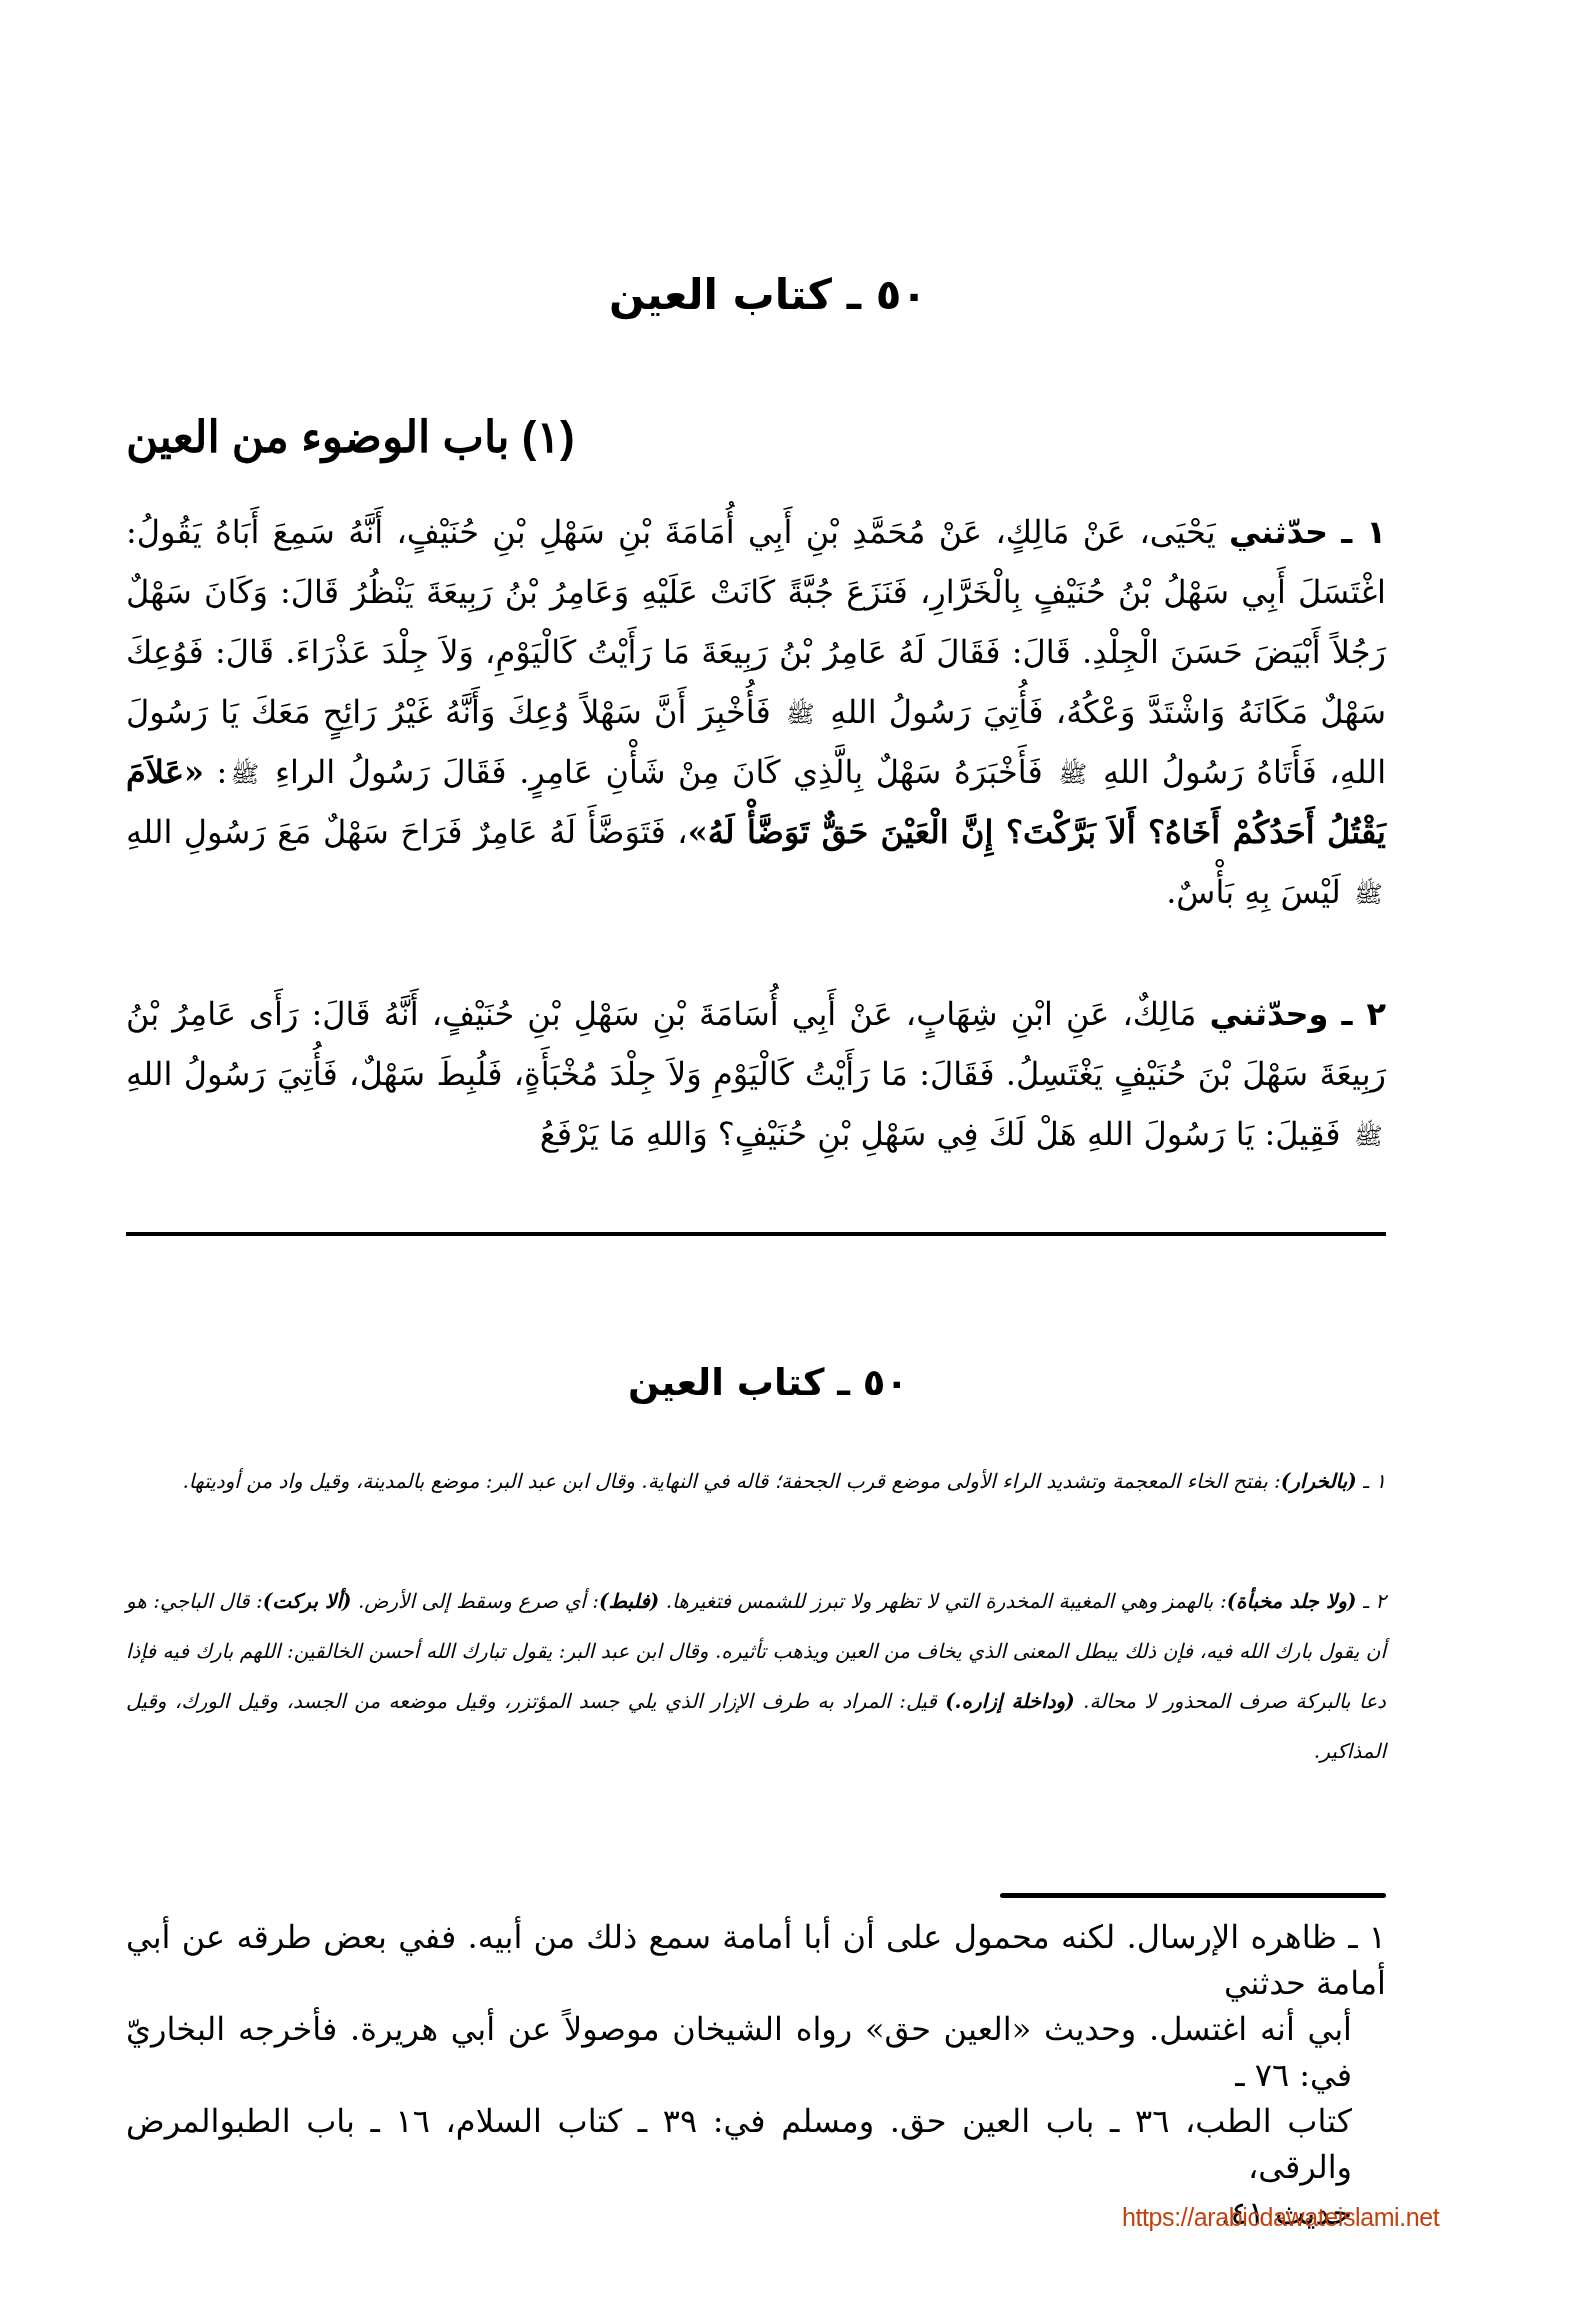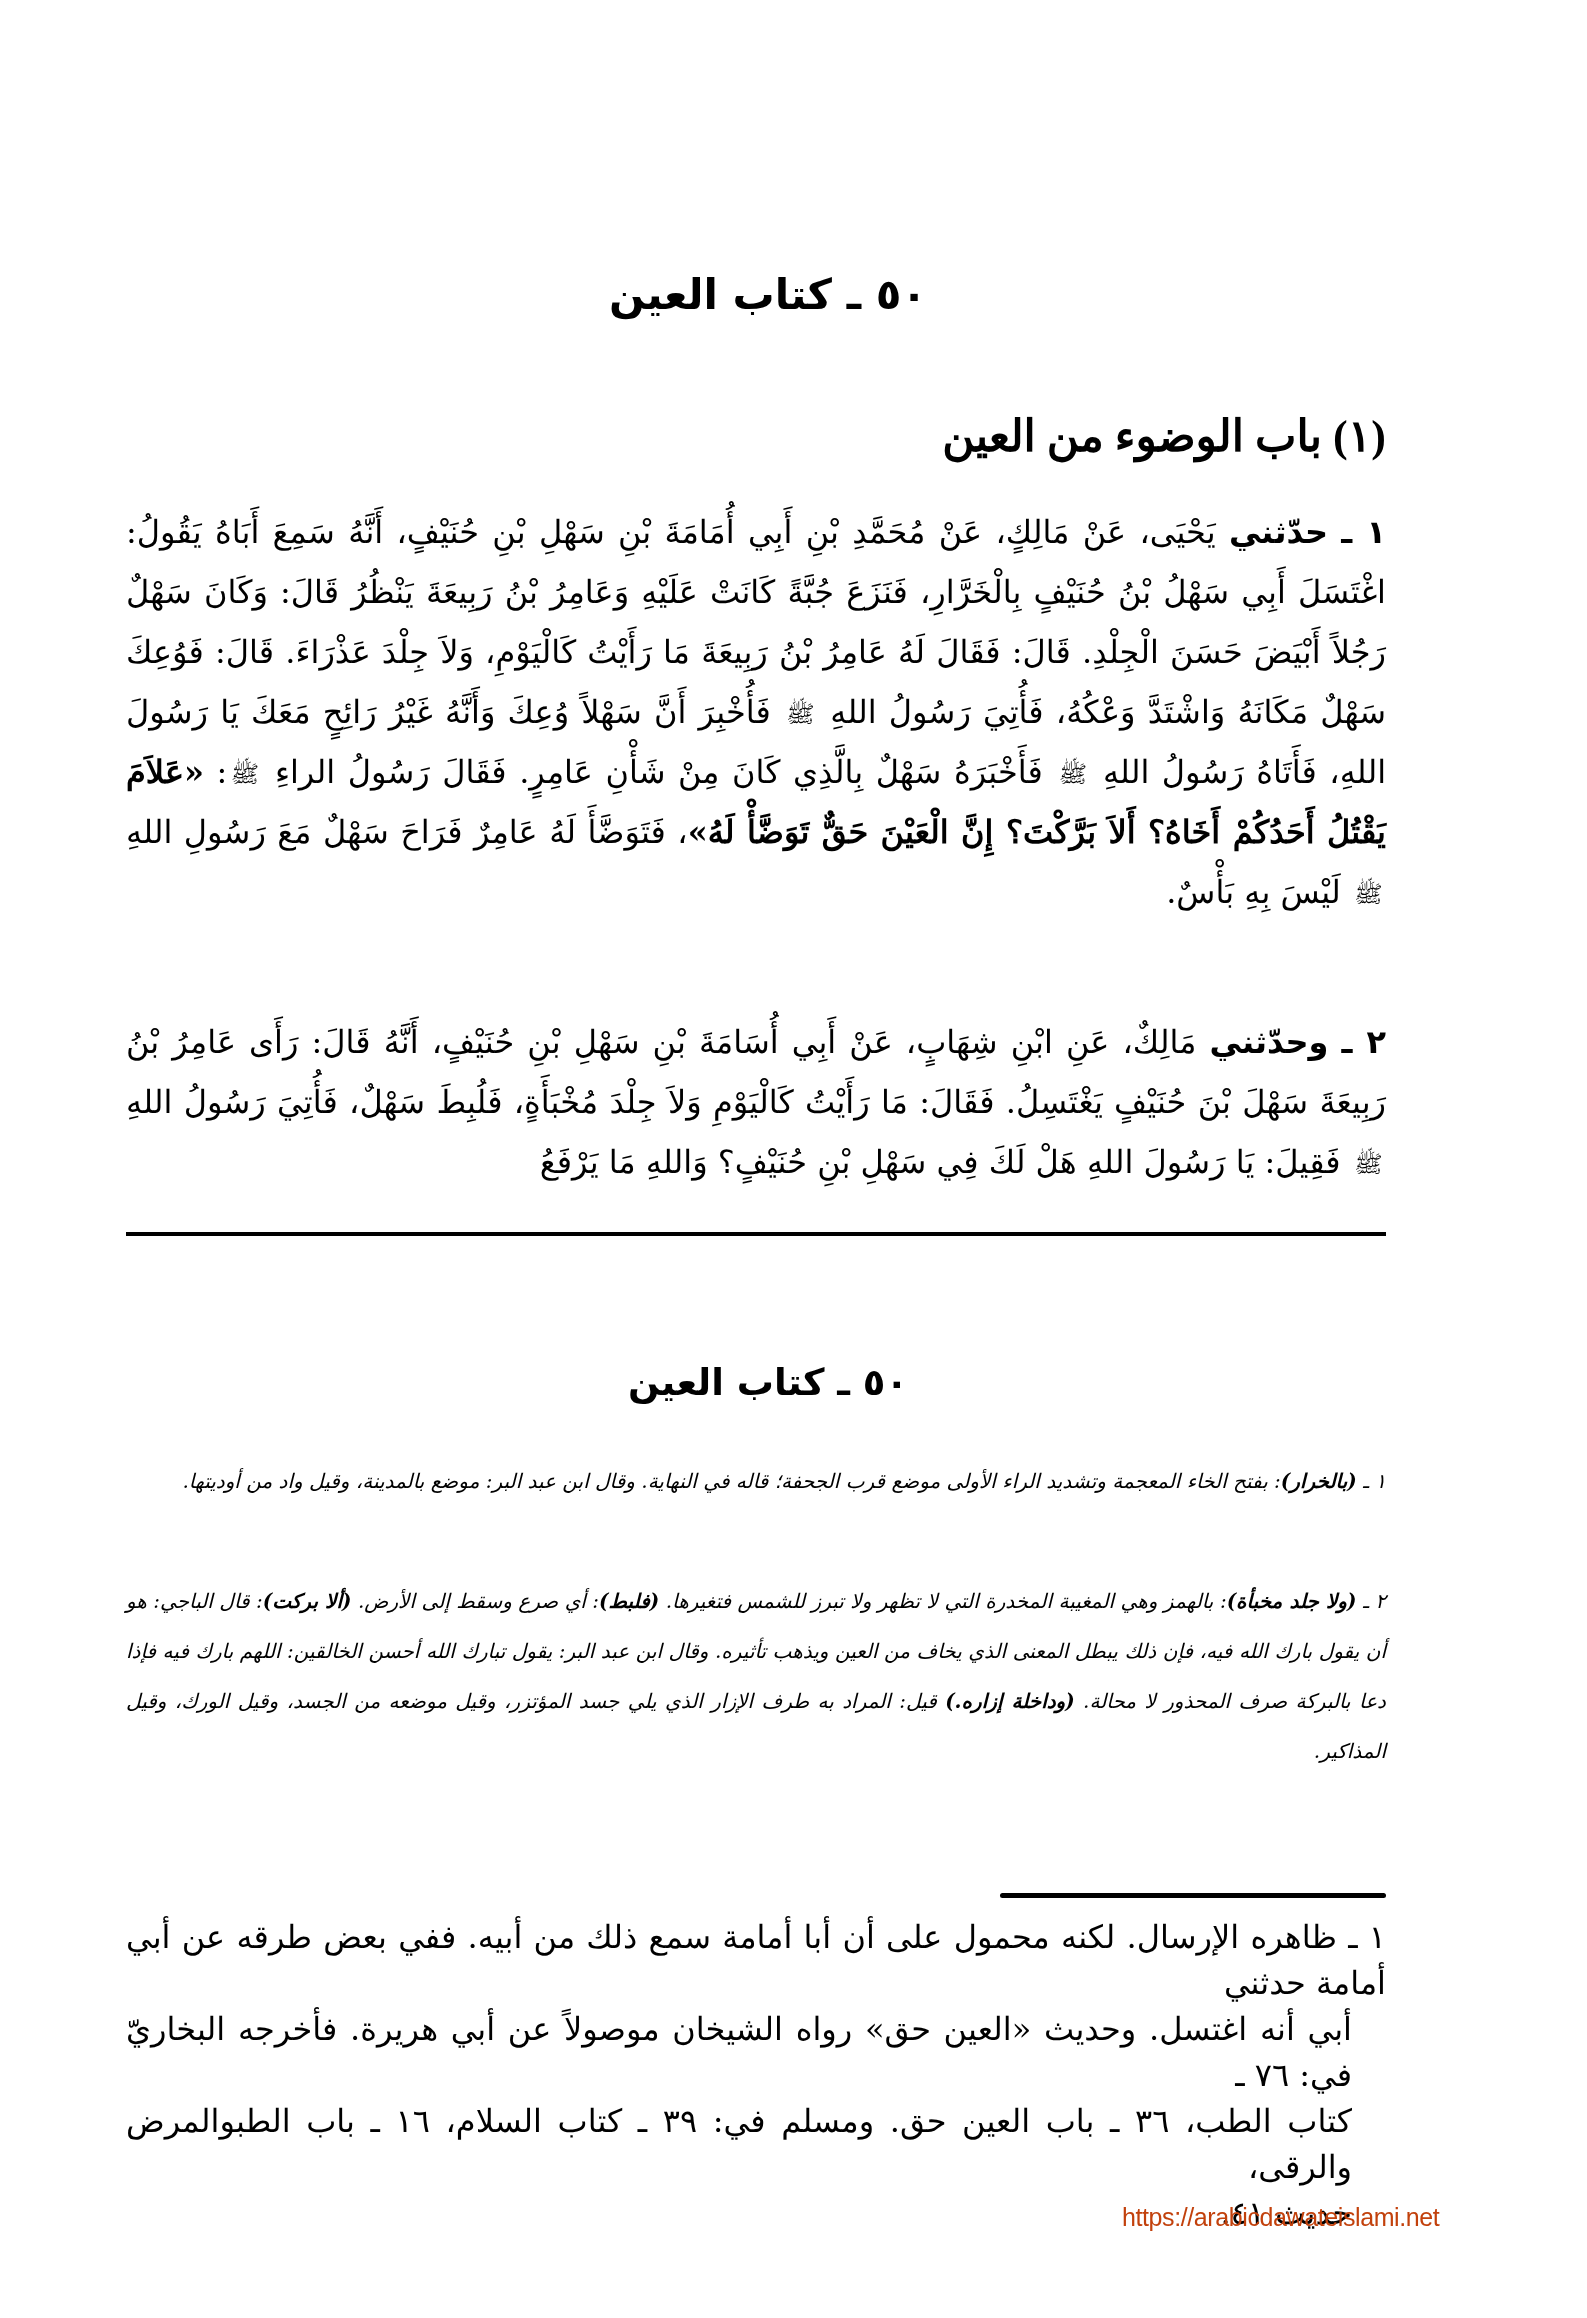--- a/index.html
+++ b/index.html
@@ -30,22 +30,22 @@
       text-align: center;
       font-family: "DejaVu Sans", "Liberation Sans", sans-serif;
       font-weight: bold;
       font-size: 42px;
       line-height: 59px;
     }
     .chapter-title {
       position: absolute;
       left: 0;
       width: 1260px;
-      text-align: right;
-      font-family: Liberation Serif, serif;
+      text-align: left;
+      font-family: Liberation Sans, sans-serif;
       font-weight: bold;
       font-size: 44px;
       line-height: 60px;
     }
     .hadith {
       position: absolute;
       left: 0;
       width: 1260px;
       font-size: 32px;
       line-height: 60px;
@@ -117,21 +117,21 @@
 
   <div class="hadith" style="top:502px;">
     <span class="lead">١ ـ</span>
     <span class="lead">حدّثني</span><span> يَحْيَى، عَنْ مَالِكٍ، عَنْ مُحَمَّدِ بْنِ أَبِي أُمَامَةَ بْنِ سَهْلِ بْنِ حُنَيْفٍ، أَنَّهُ سَمِعَ أَبَاهُ يَقُولُ: اغْتَسَلَ أَبِي سَهْلُ بْنُ حُنَيْفٍ بِالْخَرَّارِ، فَنَزَعَ جُبَّةً كَانَتْ عَلَيْهِ وَعَامِرُ بْنُ رَبِيعَةَ يَنْظُرُ قَالَ: وَكَانَ سَهْلٌ رَجُلاً أَبْيَضَ حَسَنَ الْجِلْدِ. قَالَ: فَقَالَ لَهُ عَامِرُ بْنُ رَبِيعَةَ مَا رَأَيْتُ كَالْيَوْمِ، وَلاَ جِلْدَ عَذْرَاءَ. قَالَ: فَوُعِكَ سَهْلٌ مَكَانَهُ وَاشْتَدَّ وَعْكُهُ، فَأُتِيَ رَسُولُ اللهِ</span>
     <span class="saw">ﷺ</span><span> فَأُخْبِرَ أَنَّ سَهْلاً وُعِكَ وَأَنَّهُ غَيْرُ رَائِحٍ مَعَكَ يَا رَسُولَ اللهِ، فَأَتَاهُ رَسُولُ اللهِ</span>
     <span class="saw">ﷺ</span><span> فَأَخْبَرَهُ سَهْلٌ بِالَّذِي كَانَ مِنْ شَأْنِ عَامِرٍ. فَقَالَ رَسُولُ الراءِ</span>
     <span class="saw">ﷺ</span><span>: </span><span class="quote">«عَلاَمَ يَقْتُلُ أَحَدُكُمْ أَخَاهُ؟ أَلاَ بَرَّكْتَ؟ إِنَّ الْعَيْنَ حَقٌّ تَوَضَّأْ لَهُ»</span><span>، فَتَوَضَّأَ لَهُ عَامِرٌ فَرَاحَ سَهْلٌ مَعَ رَسُولِ اللهِ</span>
     <span class="saw">ﷺ</span><span> لَيْسَ بِهِ بَأْسٌ.</span>
   </div>
 
-  <div class="hadith" style="top:1012px;">
+  <div class="hadith" style="top:984px;">
     <span class="lead">٢ ـ</span>
     <span class="lead">وحدّثني</span><span> مَالِكٌ، عَنِ ابْنِ شِهَابٍ، عَنْ أَبِي أُسَامَةَ بْنِ سَهْلِ بْنِ حُنَيْفٍ، أَنَّهُ قَالَ: رَأَى عَامِرُ بْنُ رَبِيعَةَ سَهْلَ بْنَ حُنَيْفٍ يَغْتَسِلُ. فَقَالَ: مَا رَأَيْتُ كَالْيَوْمِ وَلاَ جِلْدَ مُخْبَأَةٍ، فَلُبِطَ سَهْلٌ، فَأُتِيَ رَسُولُ اللهِ</span>
     <span class="saw">ﷺ</span><span> فَقِيلَ: يَا رَسُولَ اللهِ هَلْ لَكَ فِي سَهْلِ بْنِ حُنَيْفٍ؟ وَاللهِ مَا يَرْفَعُ</span>
   </div>
 
   <div class="rule" style="top:1232px; left:0; width:1260px; height:4.2px;"></div>
 
   <div class="book-title" style="top:1353px; font-size:37px;">٥٠ ـ كتاب العين</div>
 
   <div class="commentary" style="top:1456px;">

